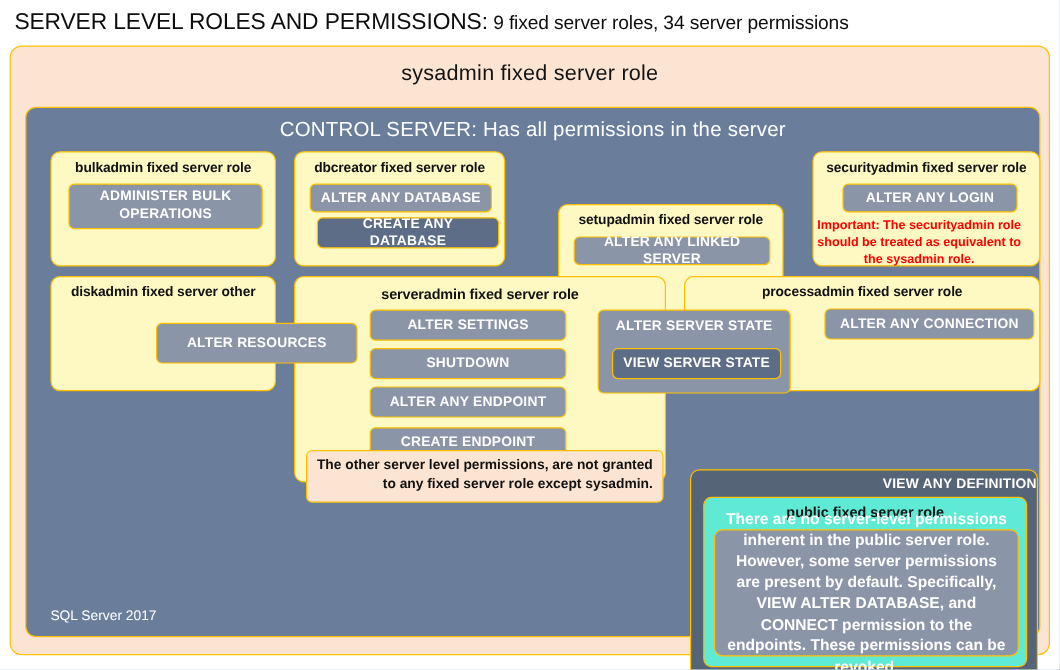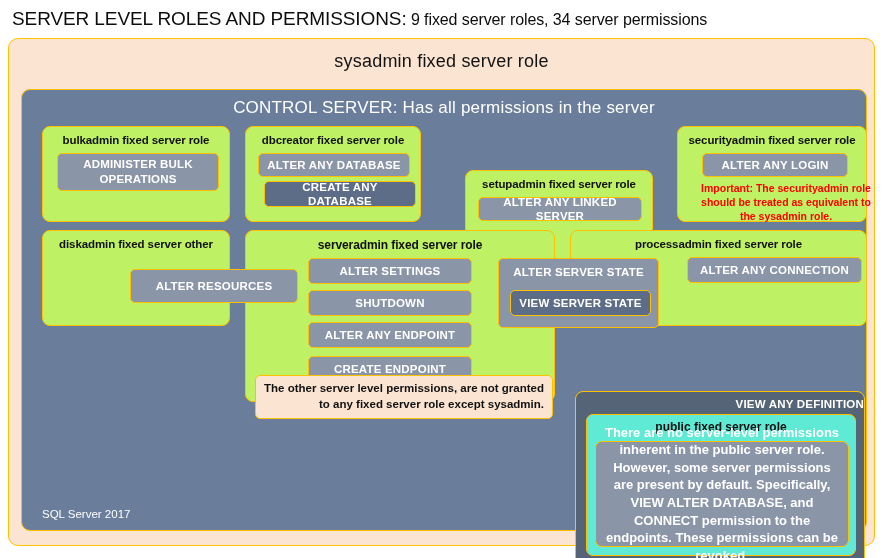--- a/index.html
+++ b/index.html
@@ -85,21 +85,21 @@
     left: 20px;
     bottom: 10px;
     font-size: 11.5px;
     color: #ffffff;
   }
 
   
   .role-box {
     position: absolute;
     box-sizing: border-box;
-    background: #bef264;
+    background: #fef9c3;
     border: 1.5px solid #ffc000;
     border-radius: 8px;
   }
   .role-title {
     position: absolute;
     left: 4px;
     right: 4px;
     top: 7px;
     text-align: center;
     font-size: 11.5px;
@@ -255,21 +255,21 @@
     </div>
 
     <div class="role-box" style="left:443px; top:36px; width:188px; height:96px;margin-top:44px;">
       <div class="role-title">setupadmin fixed server role</div>
       <div class="perm" style="left:12px; top:26px; width:164px; height:24px;">ALTER ANY LINKED SERVER</div>
     </div>
 
     <div class="role-box" style="left:655px; top:36px; width:190px; height:96px;">
       <div class="role-title">securityadmin fixed server role</div>
       <div class="perm" style="left:24px; top:26px; width:146px; height:24px;">ALTER ANY LOGIN</div>
-      <div class="warn-note" style="left:21px; top:54px; width:174px;">Important:  The securityadmin role should  be treated as equivalent to the  sysadmin role.</div>
+      <div class="warn-note" style="left:1px; top:54px; width:174px;">Important:  The securityadmin role should  be treated as equivalent to the  sysadmin role.</div>
     </div>
 
     <div class="role-box" style="left:20px; top:140px; width:188px; height:96px;">
       <div class="role-title">diskadmin fixed server other</div>
     </div>
 
     <div class="role-box" style="left:223px; top:140px; width:310px; height:172px;">
       <div class="role-title wide">serveradmin fixed server role</div>
       <div class="perm" style="left:62px; top:27px; width:164px; height:26px;">ALTER SETTINGS</div>
       <div class="perm" style="left:62px; top:59px; width:164px; height:26px;">SHUTDOWN</div>

